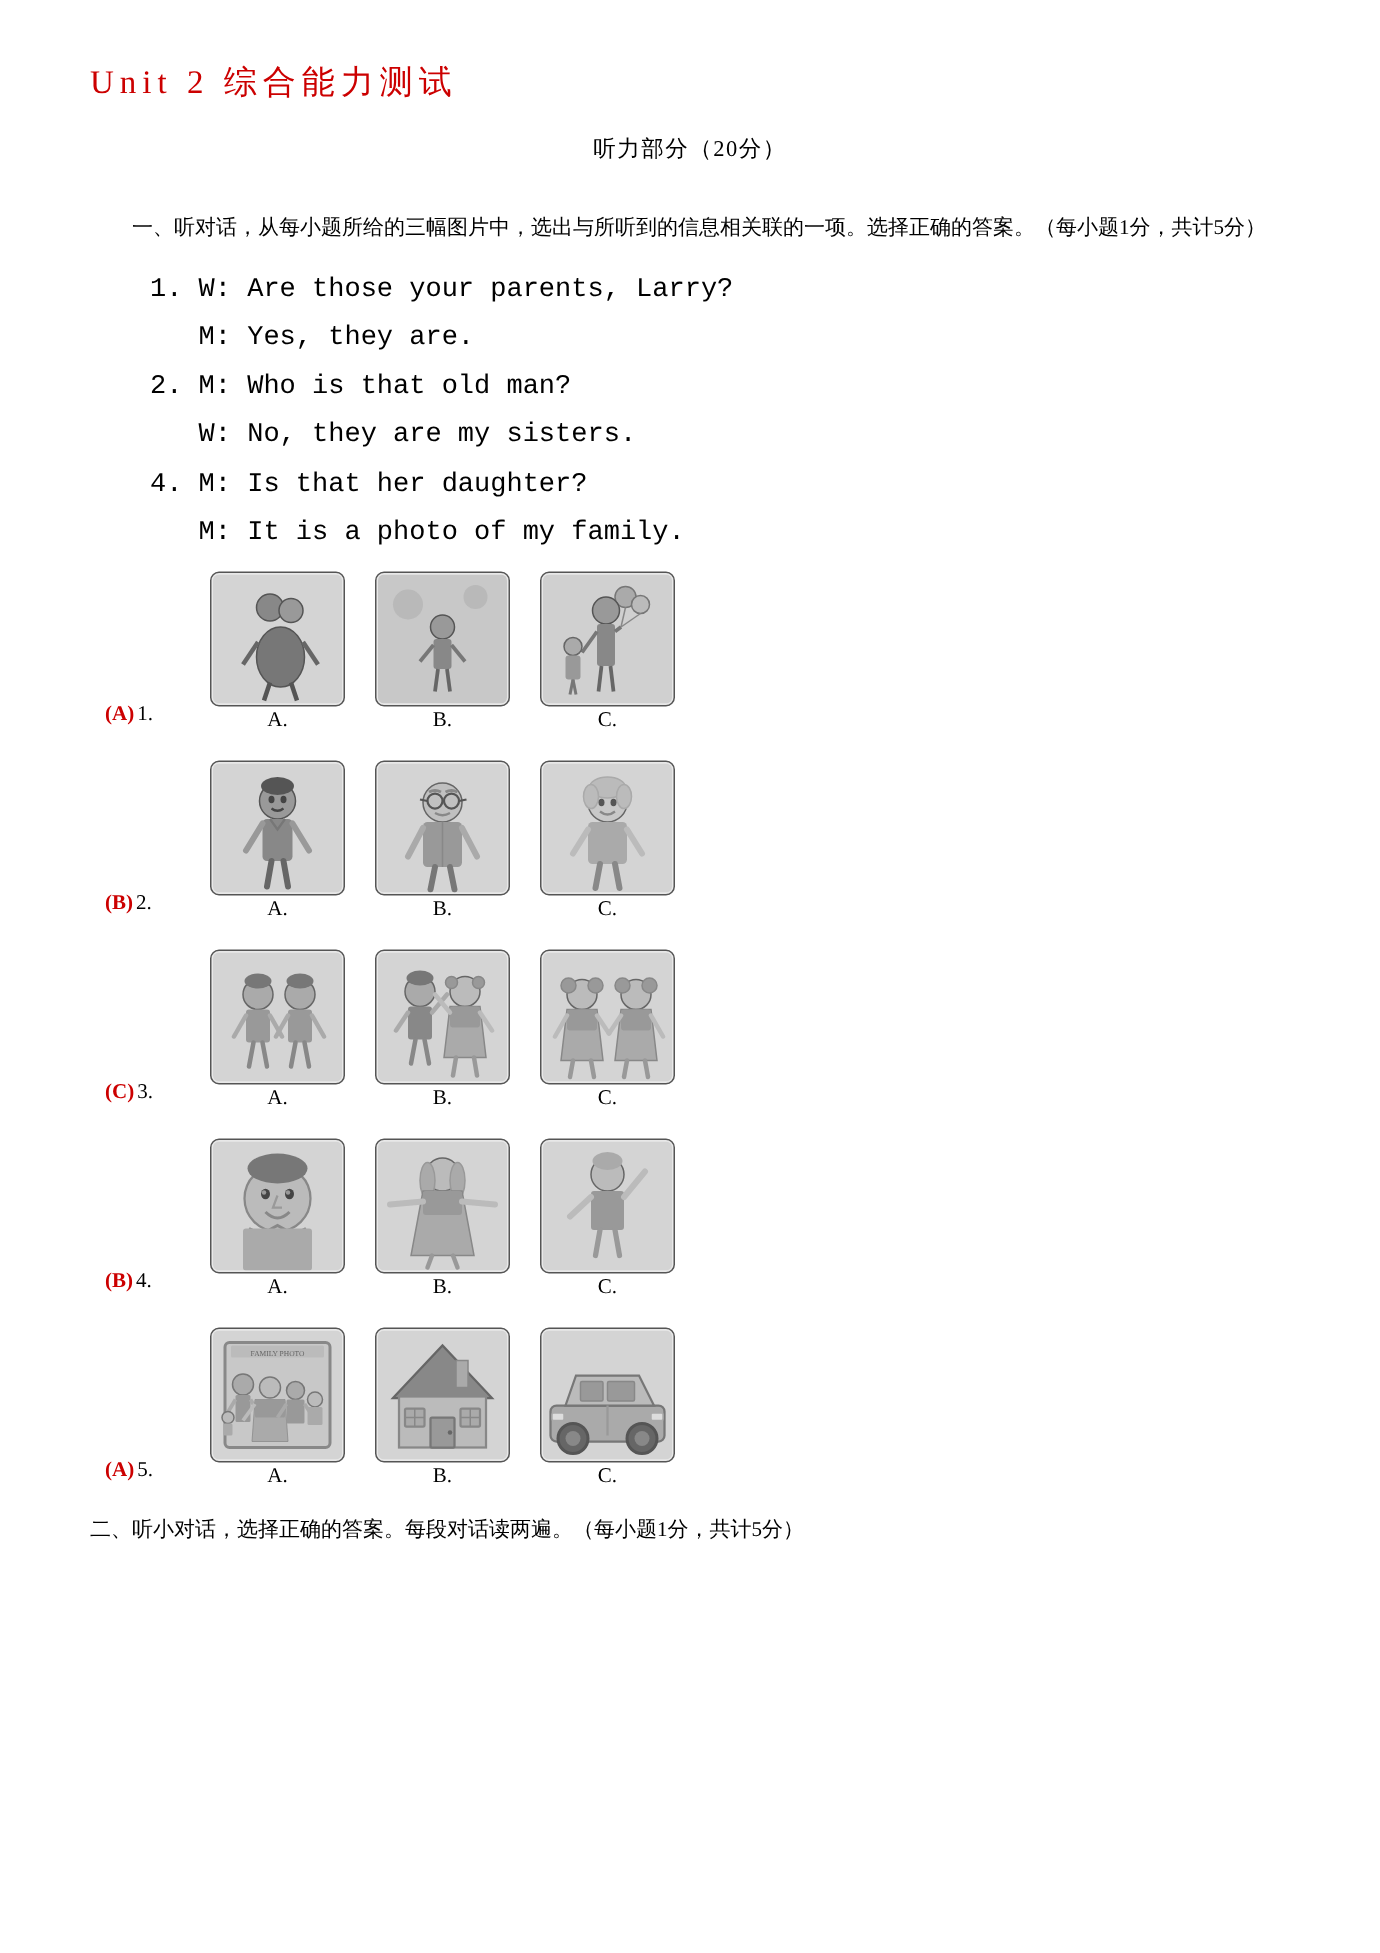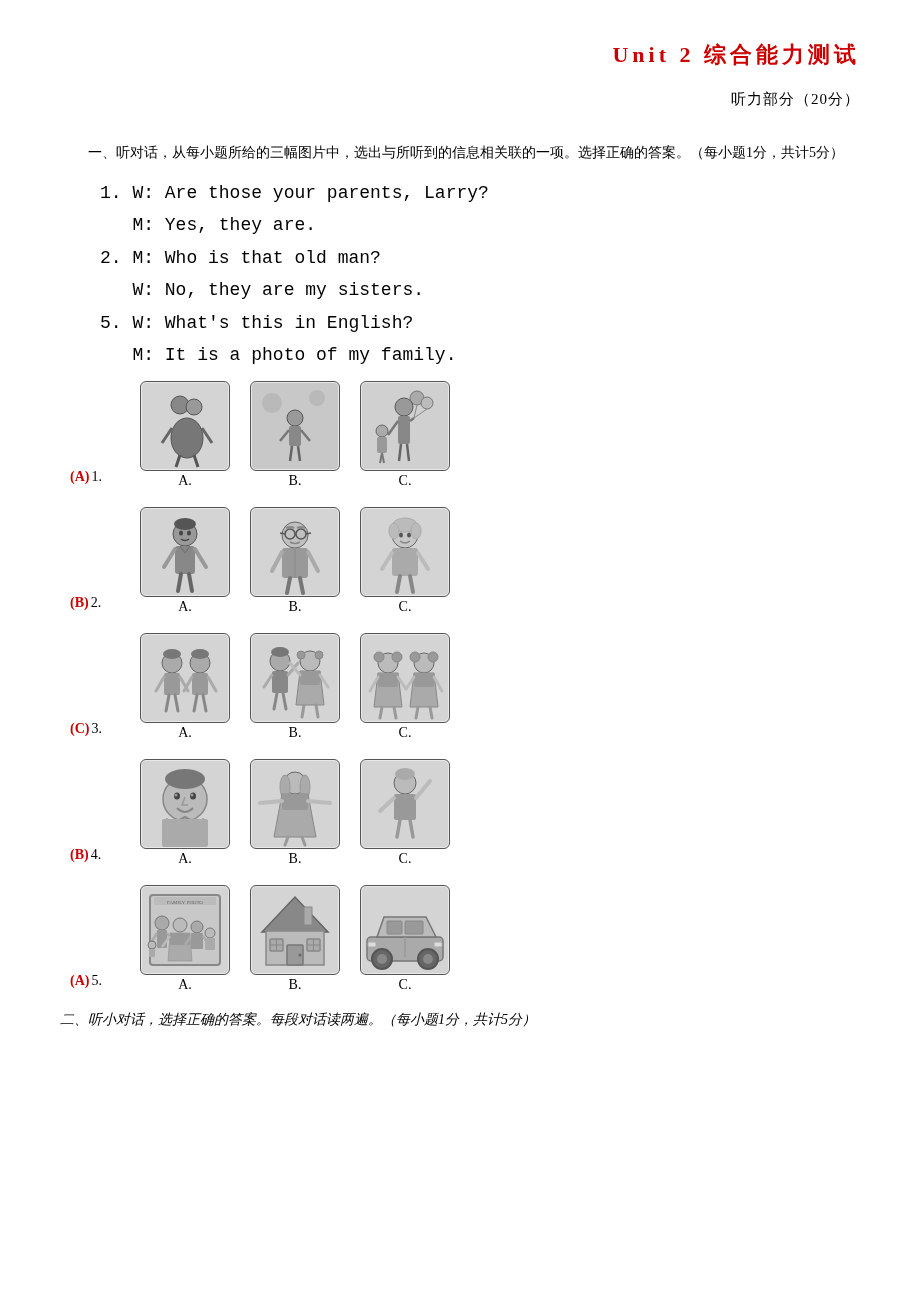--- a/index.html
+++ b/index.html
@@ -7,30 +7,30 @@
       width: 920px;
       min-height: 1302px;
       background: #fff;
       font-family: "SimSun", "宋体", serif;
       font-size: 14px;
       color: #000;
       padding: 40px 60px;
     }
 
     .page-title {
-      text-align: right;
+      text-align: left;
       color: #cc0000;
       font-size: 22px;
-      font-weight: bold;
+      font-weight: normal;
       letter-spacing: 4px;
       margin-bottom: 20px;
     }
 
     .subtitle {
-      text-align: right;
+      text-align: center;
       font-size: 15px;
       margin-bottom: 30px;
       letter-spacing: 1px;
     }
 
     .section-instruction {
       font-size: 14px;
       line-height: 2;
       margin-bottom: 10px;
       text-indent: 2em;
@@ -95,21 +95,20 @@
 
     .image-label {
       font-size: 14px;
       margin-top: 2px;
     }
 
     .section-footer {
       font-size: 14px;
       margin-top: 10px;
       text-indent: 0;
-      font-style: italic;
     }
 
     .drawn-img {
       width: 86px;
       height: 86px;
     }
   </style>
 </head>
 <body>
 
@@ -117,21 +116,21 @@
 
 <div class="subtitle">听力部分（20分）</div>
 
 <div class="section-instruction">一、听对话，从每小题所给的三幅图片中，选出与所听到的信息相关联的一项。选择正确的答案。（每小题1分，共计5分）</div>
 
 <div class="dialog-lines">
   <div class="dialog-line">1. W: Are those your parents, Larry?</div>
   <div class="dialog-line">   M: Yes, they are.</div>
   <div class="dialog-line">2. M: Who is that old man?</div>
   <div class="dialog-line">   W: No, they are my sisters.</div>
-  <div class="dialog-line">5. W: What's this in English?</div>
+  <div class="dialog-line">4. M: Is that her daughter?</div>
   <div class="dialog-line">   M: It is a photo of my family.</div>
 </div>
 
 <div class="question-row">
   <div class="question-label">
     <span class="answer-badge">(A)</span>
       <span>1.</span>
   </div>
   <div class="image-group">
 

